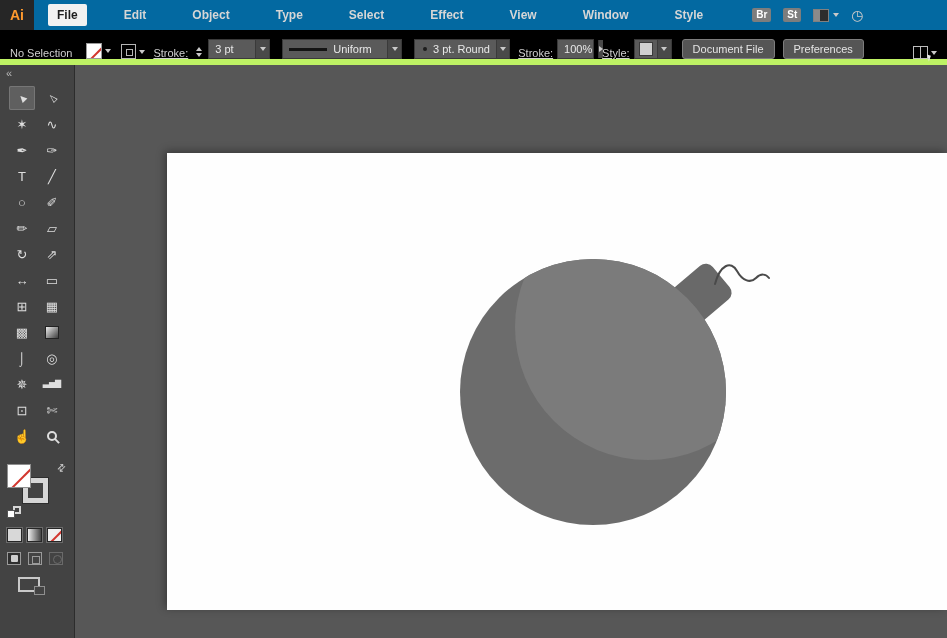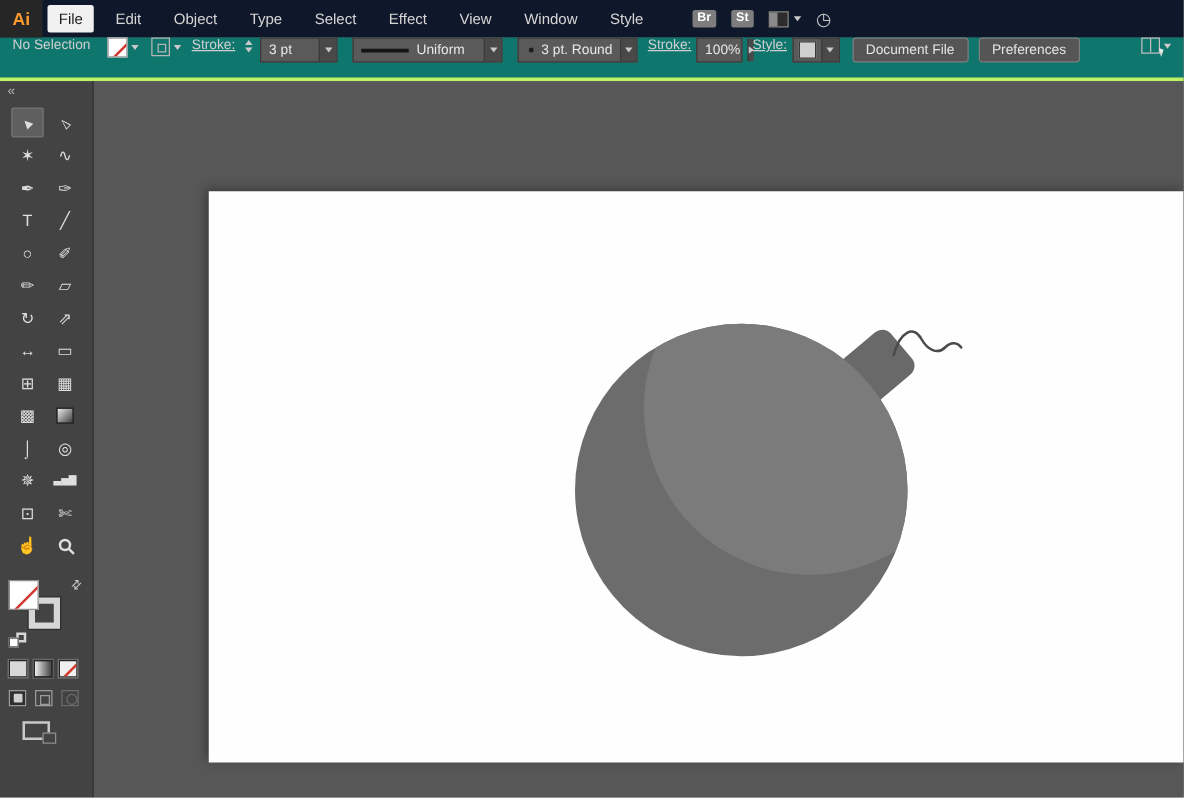--- a/index.html
+++ b/index.html
@@ -1,38 +1,38 @@
 <!DOCTYPE html>
 <html><head>
 <meta charset="utf-8">
 <style>
   * { margin:0; padding:0; box-sizing:border-box; }
   html,body { width:947px; height:638px; overflow:hidden; }
   body { font-family:"Liberation Sans", sans-serif; background:#575757; position:relative; user-select:none; }
 
   
-  .menubar { height:30px; background:#0f172a; display:flex; align-items:center; color:#d6d6d6; font-size:12px; }
+  .menubar { height:30px; background:#0369a1; display:flex; align-items:center; color:#d6d6d6; font-size:12px; }
   .ai-logo { width:34px; height:30px; background:#262626; color:#ff9a2e; font-weight:bold; font-size:14px;
              display:flex; align-items:center; justify-content:center; }
-  .menu-item { padding:4px 9px; margin:0 4px; border-radius:2px; cursor:default; white-space:nowrap; }
+  .menu-item { padding:4px 9px; margin:0 14px; border-radius:2px; cursor:default; white-space:nowrap;font-weight:bold; }
   .menu-item.active { background:#f1f1f1; color:#1c1c1c; }
   .mb-right { display:flex; align-items:center; gap:12px; margin-left:26px; }
   .mini-btn { background:#7d7d7d; color:#fff; font-size:10px; font-weight:bold; padding:2px 4px; border-radius:2px; line-height:1; }
   .ws-switch { display:flex; align-items:center; gap:4px; }
   .ws-switch .pane { width:16px; height:13px; background:#2d2d2d; border:1px solid #808080; position:relative; }
   .ws-switch .pane::before { content:""; position:absolute; left:0; top:0; width:6px; height:100%; background:#8a8a8a; }
   .gauge { color:#c9c9c9; font-size:14px; line-height:1; }
 
   
   .chev-d { width:0; height:0; border-left:3px solid transparent; border-right:3px solid transparent; border-top:4px solid #c9c9c9; }
   .chev-u { width:0; height:0; border-left:3px solid transparent; border-right:3px solid transparent; border-bottom:4px solid #c9c9c9; }
   .chev-r { width:0; height:0; border-top:3px solid transparent; border-bottom:3px solid transparent; border-left:4px solid #c9c9c9; }
 
   
-  .controlbar { height:35px; background:#0f766e; border-bottom:3px solid #bef264; display:flex; align-items:flex-start;
+  .controlbar { height:35px; background:#000000; border-bottom:6px solid #bef264; display:flex; align-items:flex-end;
                 font-size:11px; color:#cfcfcf; padding:0 10px; }
   .sel-status { margin-right:14px; }
   .cb-group { display:flex; align-items:center; gap:3px; }
   .swatch-none { width:16px; height:16px; background:#fff; border:1px solid #9a9a9a; position:relative; overflow:hidden; display:inline-block; }
   .swatch-none::after { content:""; position:absolute; left:-4px; top:7px; width:30px; height:2px; background:#d2372f; transform:rotate(-45deg); }
   .stroke-mini { width:15px; height:15px; border:1px solid #b5b5b5; position:relative; display:inline-block; }
   .stroke-mini::after { content:""; position:absolute; left:4px; top:4px; width:5px; height:5px; border:1px solid #b5b5b5; }
   .link-label { text-decoration:underline; margin-left:8px; }
   .stepper { display:flex; flex-direction:column; gap:2px; margin-left:6px; padding:2px; }
   .dd { display:flex; align-items:center; background:#5a5a5a; border:1px solid #3a3a3a; height:20px; margin-left:4px; color:#e8e8e8; }

